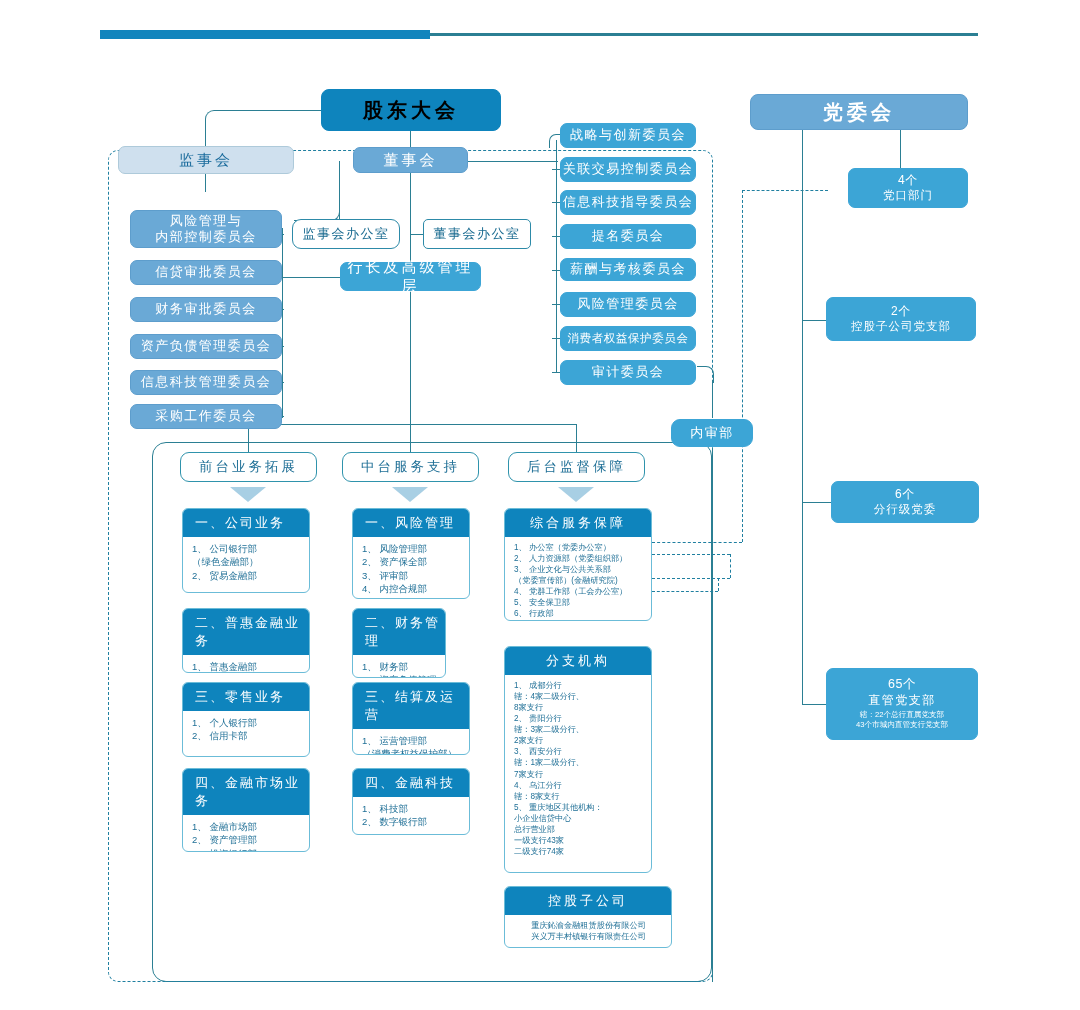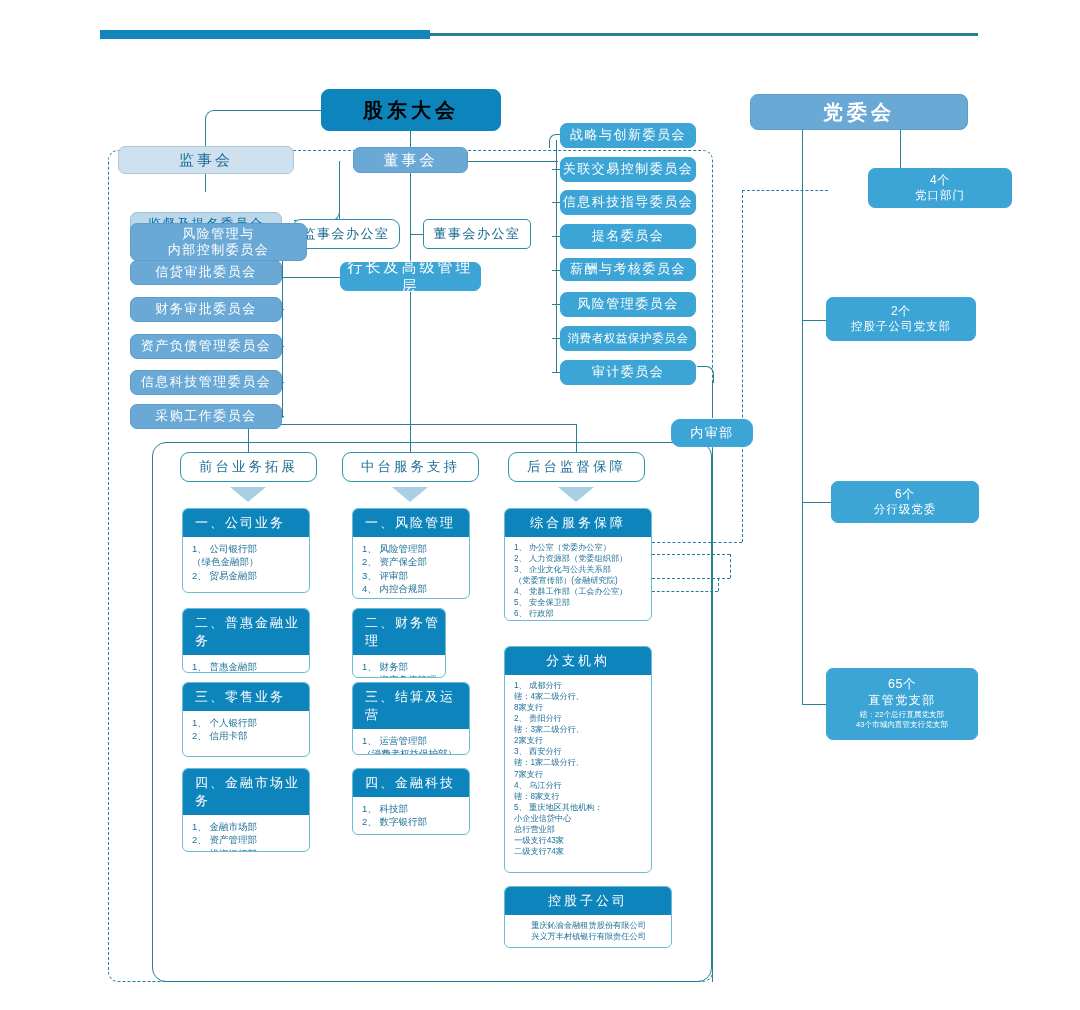--- a/index.html
+++ b/index.html
@@ -207,21 +207,21 @@
 
   <div class="node fill-white-d t-md" style="left:292px; top:219px; width:108px; height:30px; border-radius:9px;">监事会办公室</div>
 
   <div class="node fill-white-d t-md" style="left:423px; top:219px; width:108px; height:30px; border-radius:5px;">董事会办公室</div>
 
   <div class="node fill-mid t-lg" style="left:340px; top:262px; width:141px; height:29px;">行长及高级管理层</div>
 
   <div class="node fill-mid t-md" style="left:671px; top:419px; width:82px; height:28px; border-radius:9px;">内审部</div>
 
   <div class="node fill-pale t-md" style="left:130px; top:184px; width:152px; height:25px;">监督及提名委员会</div>
-  <div class="node fill-steel t-md" style="left:130px; top:223px; width:177px; height:38px;">风险管理与
+  <div class="node fill-steel t-md" style="left:130px; top:210px; width:152px; height:38px;">风险管理与
 内部控制委员会</div>
   <div class="node fill-steel t-md" style="left:130px; top:260px; width:152px; height:25px;">信贷审批委员会</div>
   <div class="node fill-steel t-md" style="left:130px; top:297px; width:152px; height:25px;">财务审批委员会</div>
   <div class="node fill-steel t-md" style="left:130px; top:334px; width:152px; height:25px;">资产负债管理委员会</div>
   <div class="node fill-steel t-md" style="left:130px; top:370px; width:152px; height:25px;">信息科技管理委员会</div>
   <div class="node fill-steel t-md" style="left:130px; top:404px; width:152px; height:25px;">采购工作委员会</div>
 
   <div class="ln lnh" style="left:272px; top:234px; width:12px;"></div>
   <div class="ln lnh" style="left:272px; top:309px; width:12px;"></div>
   <div class="ln lnh" style="left:272px; top:346px; width:12px;"></div>
@@ -338,21 +338,21 @@
   </div>
 
   <div class="card" style="left:504px; top:886px; width:168px; height:62px;">
     <div class="card-head center">控股子公司</div>
     <div class="card-body tiny center">重庆鈊渝金融租赁股份有限公司
 兴义万丰村镇银行有限责任公司</div>
   </div>
 
   <div class="node fill-steel t-xl" style="left:750px; top:94px; width:218px; height:36px; border-radius:8px;">党委会</div>
 
-  <div class="node fill-mid t-sm" style="left:868px; top:168px; width:144px; height:40px; flex-direction:column;">
+  <div class="node fill-mid t-sm" style="left:848px; top:168px; width:120px; height:40px; flex-direction:column;">
     <span style="font-size:12px;">4个</span>
     <span style="font-size:11.5px; letter-spacing:1px;">党口部门</span>
   </div>
 
   <div class="node fill-mid t-sm" style="left:826px; top:297px; width:150px; height:44px; flex-direction:column;">
     <span style="font-size:12px;">2个</span>
     <span style="font-size:11.5px; letter-spacing:1px;">控股子公司党支部</span>
   </div>
 
   <div class="node fill-mid t-sm" style="left:831px; top:481px; width:148px; height:42px; flex-direction:column;">

